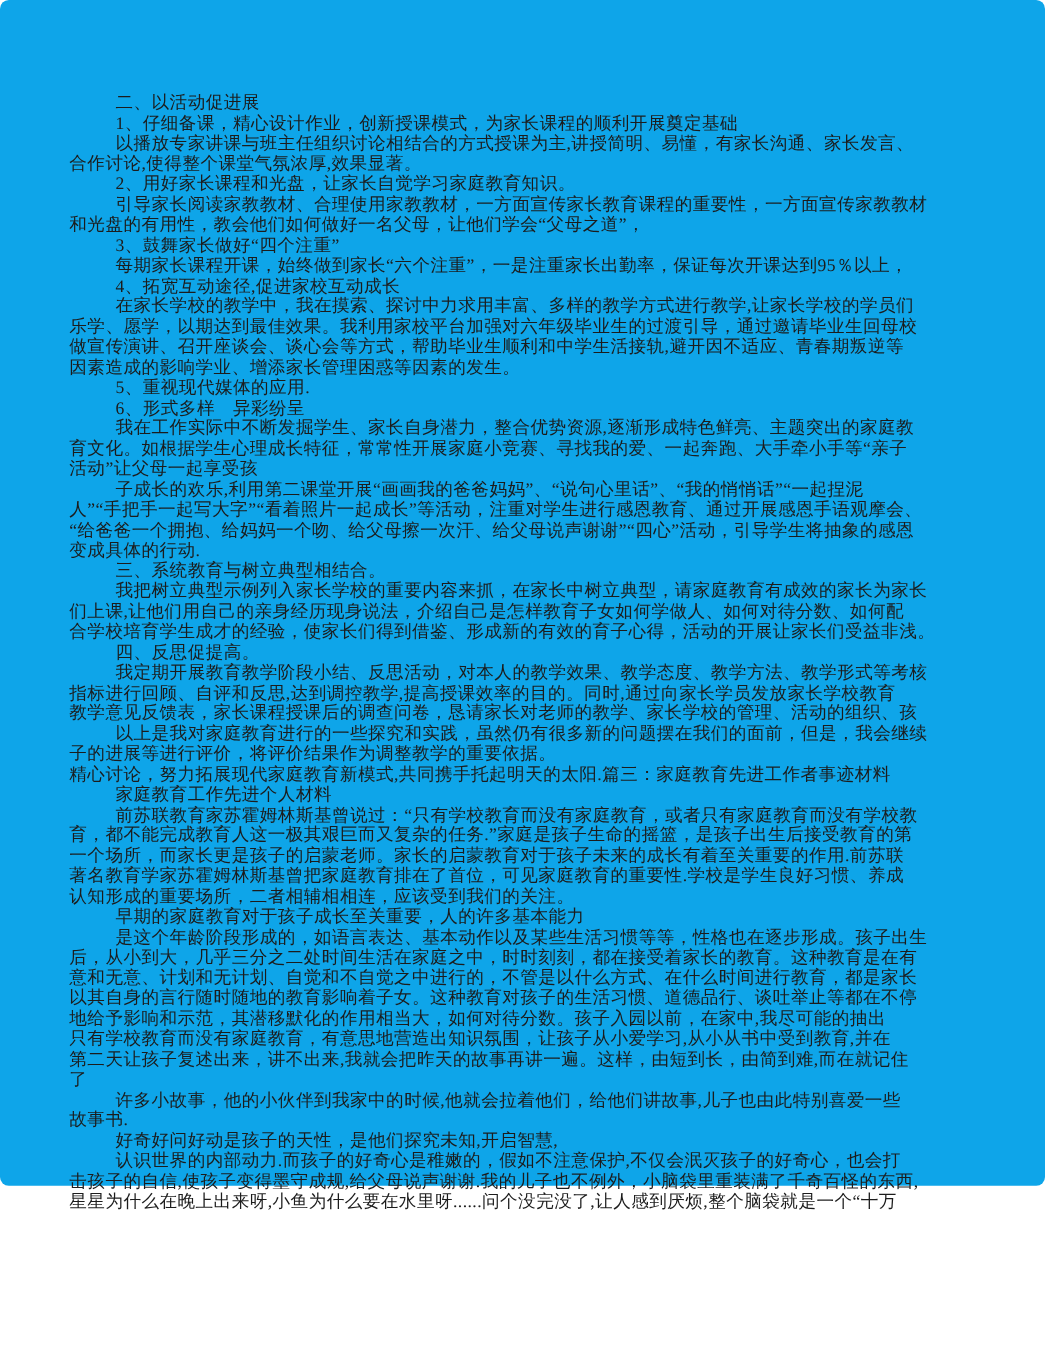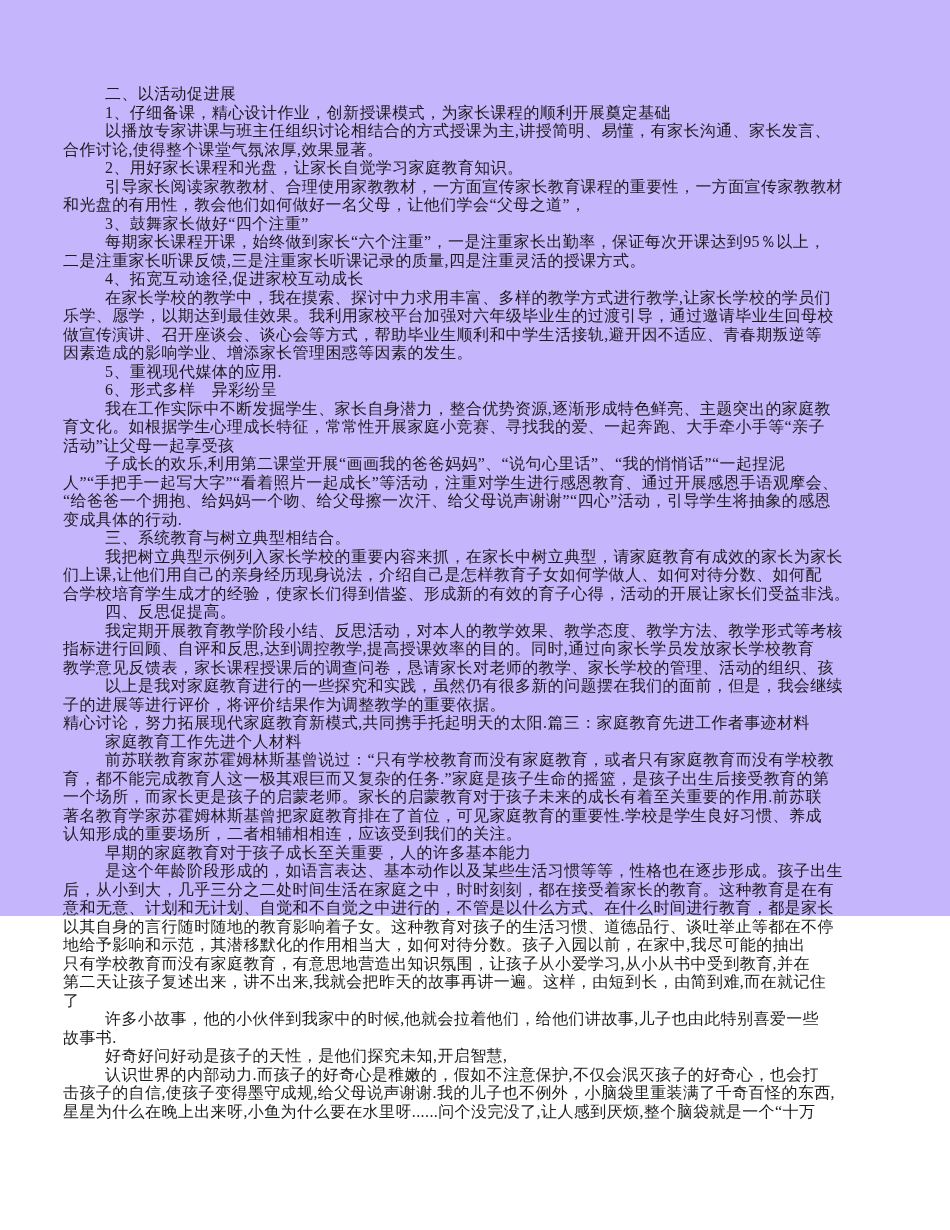--- a/index.html
+++ b/index.html
@@ -12,22 +12,23 @@
     height: 1230px;
     position: relative;
     overflow: hidden;
     font-family: "Liberation Serif", "DejaVu Serif", serif;
   }
   .doc-page {
     position: absolute;
     left: 0;
     top: 0;
     width: 950px;
-    height: 916px;
-    background: #c4b5fd;
+    height: 1078px;
+    background: #0ea5e9;
+    border-radius: 8px;
   }
   .doc-text {
     position: absolute;
     left: 63px;
     top: 85px;
     width: 850px;
     color: #1c1c1c;
     font-size: 16px;
     line-height: 18.5px;
     letter-spacing: 0.4px;
@@ -47,21 +48,20 @@
   <div class="doc-text">
       <div class="line indent">二、以活动促进展</div>
       <div class="line indent">1、仔细备课，精心设计作业，创新授课模式，为家长课程的顺利开展奠定基础</div>
       <div class="line indent">以播放专家讲课与班主任组织讨论相结合的方式授课为主,讲授简明、易懂，有家长沟通、家长发言、</div>
       <div class="line">合作讨论,使得整个课堂气氛浓厚,效果显著。</div>
       <div class="line indent">2、用好家长课程和光盘，让家长自觉学习家庭教育知识。</div>
       <div class="line indent">引导家长阅读家教教材、合理使用家教教材，一方面宣传家长教育课程的重要性，一方面宣传家教教材</div>
       <div class="line">和光盘的有用性，教会他们如何做好一名父母，让他们学会“父母之道”，</div>
       <div class="line indent">3、鼓舞家长做好“四个注重”</div>
       <div class="line indent">每期家长课程开课，始终做到家长“六个注重”，一是注重家长出勤率，保证每次开课达到95％以上，</div>
-      <div class="line">二是注重家长听课反馈,三是注重家长听课记录的质量,四是注重灵活的授课方式。</div>
       <div class="line indent">4、拓宽互动途径,促进家校互动成长</div>
       <div class="line indent">在家长学校的教学中，我在摸索、探讨中力求用丰富、多样的教学方式进行教学,让家长学校的学员们</div>
       <div class="line">乐学、愿学，以期达到最佳效果。我利用家校平台加强对六年级毕业生的过渡引导，通过邀请毕业生回母校</div>
       <div class="line">做宣传演讲、召开座谈会、谈心会等方式，帮助毕业生顺利和中学生活接轨,避开因不适应、青春期叛逆等</div>
       <div class="line">因素造成的影响学业、增添家长管理困惑等因素的发生。</div>
       <div class="line indent">5、重视现代媒体的应用.</div>
       <div class="line indent">6、形式多样　异彩纷呈</div>
       <div class="line indent">我在工作实际中不断发掘学生、家长自身潜力，整合优势资源,逐渐形成特色鲜亮、主题突出的家庭教</div>
       <div class="line">育文化。如根据学生心理成长特征，常常性开展家庭小竞赛、寻找我的爱、一起奔跑、大手牵小手等“亲子</div>
       <div class="line">活动”让父母一起享受孩</div>

